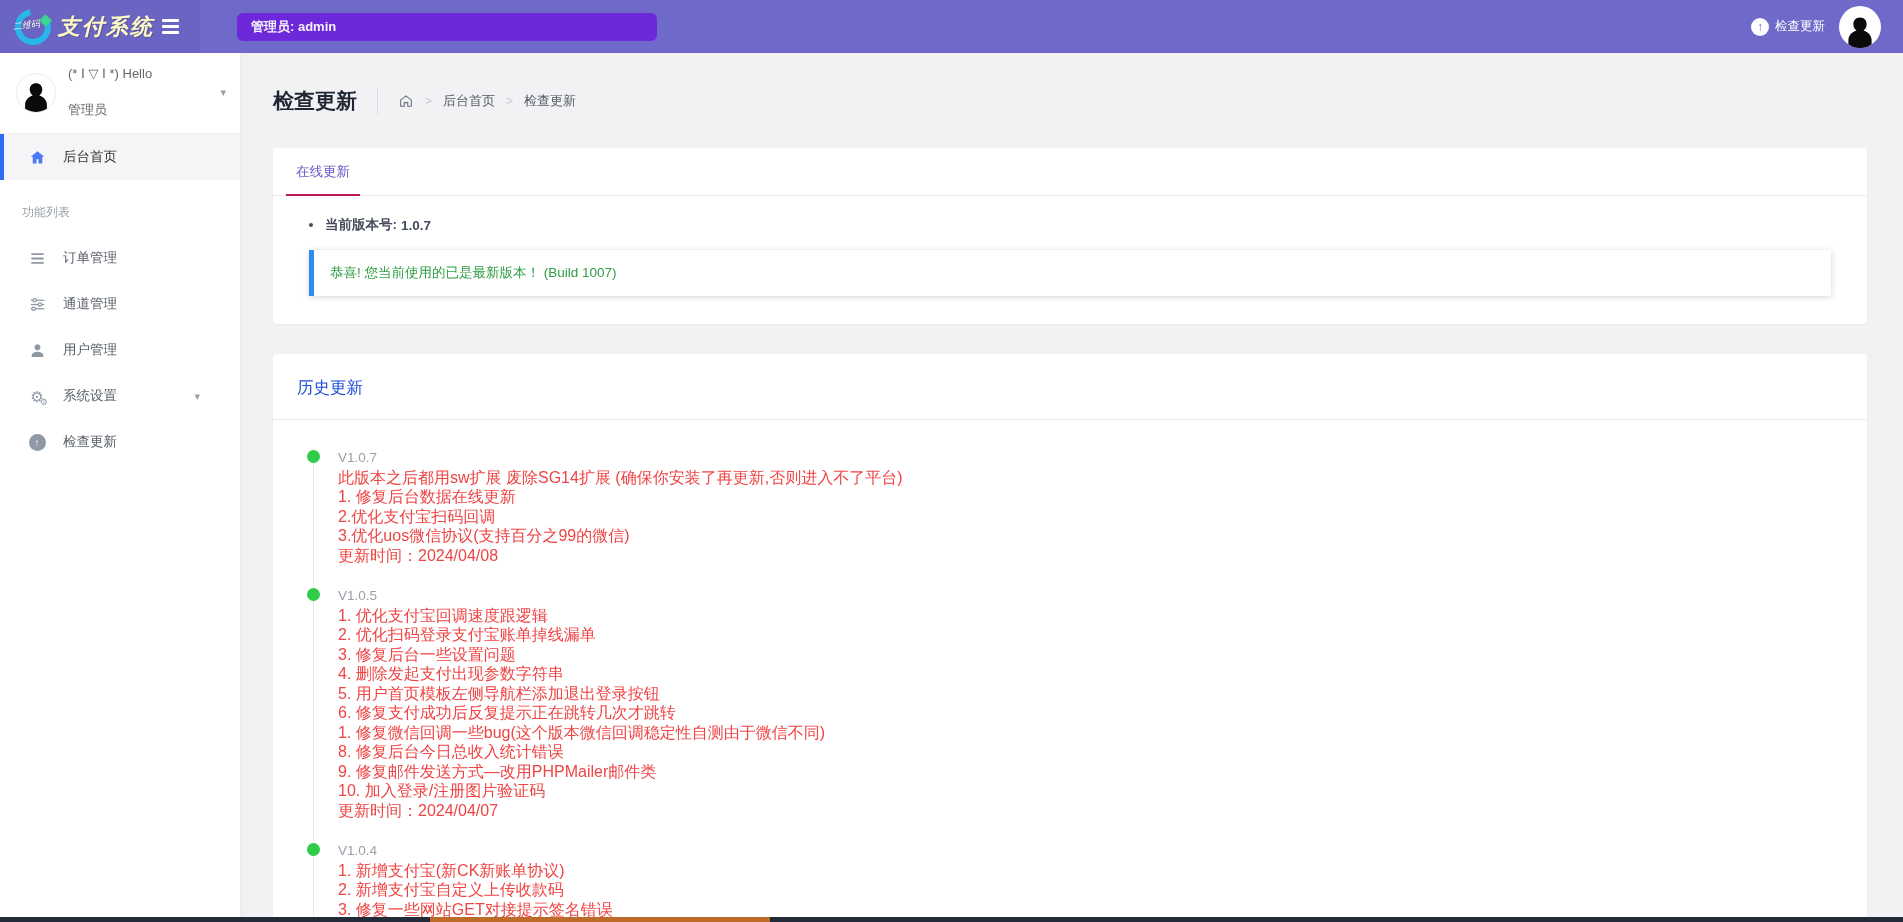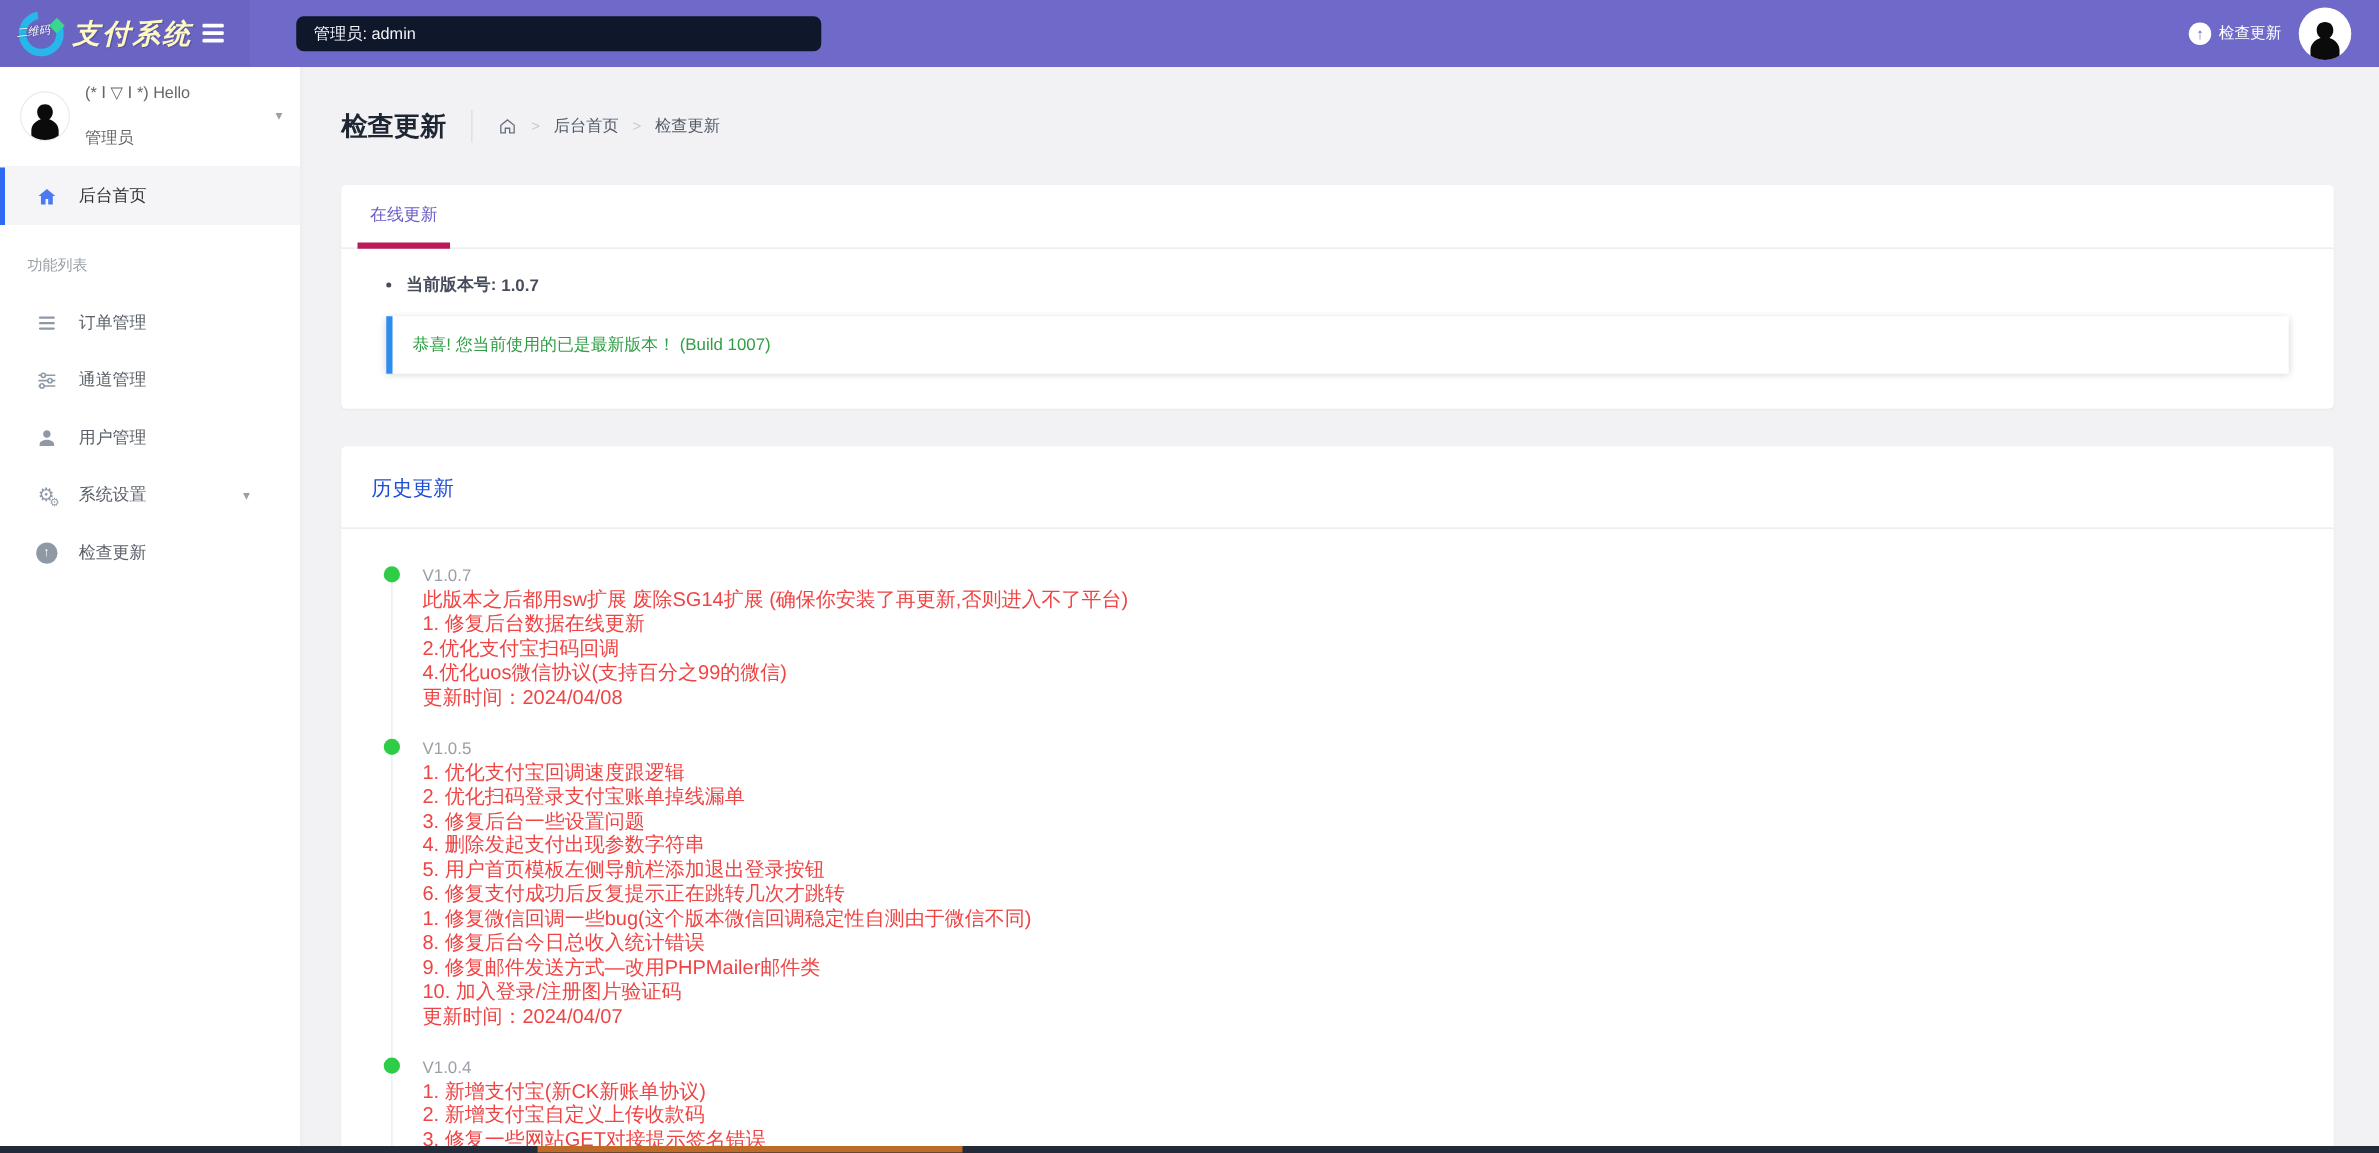--- a/index.html
+++ b/index.html
@@ -14,22 +14,22 @@
   .logo-mark { position:relative; width:42px; height:42px; flex:none; }
   .logo-mark svg { position:absolute; left:0; top:0; }
   .logo-small { position:absolute; left:1px; top:13px; color:#fff; font-size:9px;
     font-style:italic; white-space:nowrap; transform:rotate(-6deg); text-shadow:0 0 2px rgba(0,0,0,.35); }
   .logo-title { color:#fef9c3; font-family:"DejaVu Serif", serif; font-weight:bold;
     font-style:italic; font-size:22px; letter-spacing:2px; margin-left:4px;
     white-space:nowrap; text-shadow:1px 1px 0 rgba(0,0,0,.18); }
   .hamburger { margin-left:8px; display:inline-flex; flex-direction:column; gap:3px; cursor:pointer; }
   .hamburger i { display:block; width:17px; height:3px; background:#fff; border-radius:1px; }
   .admin-box { position:absolute; left:237px; top:13px; width:420px; height:28px;
-    background:#0f172a; border-radius:6px; display:flex; align-items:center;
-    padding-left:14px; color:#f4f4fb; font-size:13px; }
+    background:#6d28d9; border-radius:6px; display:flex; align-items:center;
+    padding-left:14px; color:#f4f4fb; font-size:13px;font-weight:bold; }
   .topbar-right { margin-left:auto; display:flex; align-items:center; gap:14px; padding-right:22px; }
   .check-update-btn { display:flex; align-items:center; gap:6px; color:#fff;
     font-size:12.5px; cursor:pointer; }
   .cu-icon { width:18px; height:18px; background:#fff; color:#6f6ac9; border-radius:50%;
     display:inline-flex; align-items:center; justify-content:center; font-size:12px; font-weight:bold; }
   .avatar { background:#fff; border-radius:50%; display:flex; align-items:flex-end;
     justify-content:center; overflow:hidden; cursor:pointer; }
   .header-avatar { width:42px; height:42px; }
 
   
@@ -61,21 +61,21 @@
   .page-header { height:95px; display:flex; align-items:center; }
   .page-title { font-size:21px; font-weight:bold; color:#1f2633; }
   .ph-divider { width:1px; height:26px; background:#d9dce2; margin:0 20px; }
   .breadcrumb { display:flex; align-items:center; gap:11px; font-size:13px; color:#525a66; }
   .crumb { cursor:pointer; }
   .crumb-sep { color:#c8ccd4; font-size:12px; }
 
   .card { background:#fff; border-radius:4px; box-shadow:0 1px 2px rgba(0,0,0,.04); }
   .tabs-row { border-bottom:1px solid #e8eaec; padding-left:13px; }
   .tab { display:inline-block; padding:15px 10px 13px; font-size:13.5px; color:#6a5dc7;
-    border-bottom:5px solid #be185d; margin-bottom:-1px; cursor:pointer; }
+    border-bottom:2px solid #be185d; margin-bottom:-1px; cursor:pointer; }
   .card1-body { padding:20px 18px 28px; }
   .version-line { display:flex; align-items:center; font-size:13.5px; font-weight:bold; color:#464c5b; }
   .bullet-dot { width:4px; height:4px; border-radius:50%; background:#464c5b; margin:0 12px 0 18px; }
   .version-value { margin-left:4px; font-weight:bold; }
   .alert-box { margin:16px 18px 0 18px; background:#fff; border-left:5px solid #2d8cf0;
     box-shadow:0 1px 6px rgba(0,0,0,.18); padding:14px 16px; font-size:13.5px; color:#2f9e44; }
 
   .card2 { margin-top:30px; }
   .card2-header { padding:23px 24px 20px; font-size:16.5px; color:#1d4ed8; border-bottom:1px solid #e8eaec; }
   .card2-body { padding:28px 24px 46px 34px; }
@@ -238,21 +238,21 @@
   <div class="card card2">
     <div class="card2-header">历史更新</div>
     <div class="card2-body">
       <div class="timeline" id="timeline">
           <div class="tl-entry">
             <span class="tl-dot"></span>
             <div class="tl-version">V1.0.7</div>
             <div class="tl-line">此版本之后都用sw扩展 废除SG14扩展 (确保你安装了再更新,否则进入不了平台)</div>
             <div class="tl-line">1. 修复后台数据在线更新</div>
             <div class="tl-line">2.优化支付宝扫码回调</div>
-            <div class="tl-line">4.优化uos微信协议(支持百分之99的微信)</div>
+            <div class="tl-line">3.优化uos微信协议(支持百分之99的微信)</div>
             <div class="tl-line">更新时间：2024/04/08</div>
           </div>
           <div class="tl-entry">
             <span class="tl-dot"></span>
             <div class="tl-version">V1.0.5</div>
             <div class="tl-line">1. 优化支付宝回调速度跟逻辑</div>
             <div class="tl-line">2. 优化扫码登录支付宝账单掉线漏单</div>
             <div class="tl-line">3. 修复后台一些设置问题</div>
             <div class="tl-line">4. 删除发起支付出现参数字符串</div>
             <div class="tl-line">5. 用户首页模板左侧导航栏添加退出登录按钮</div>

